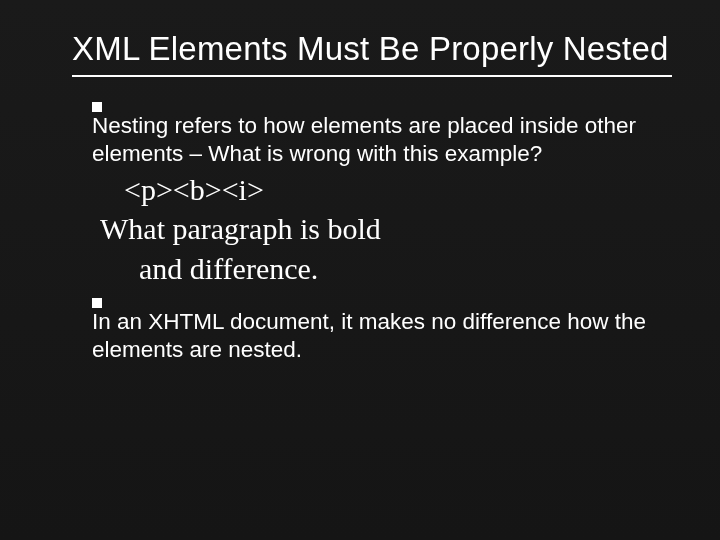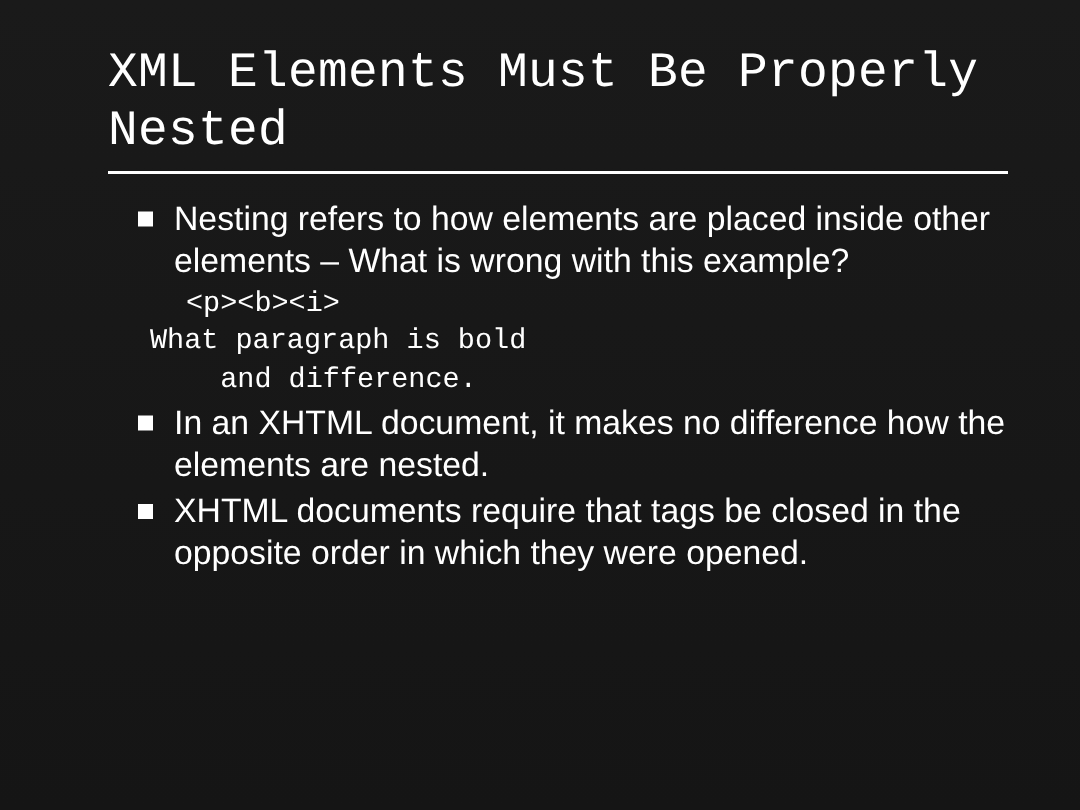--- a/index.html
+++ b/index.html
@@ -20,54 +20,54 @@
     padding: 30px 42px 20px 42px;
   }
   .title {
     font-size: 33px;
     font-weight: 400;
     color: #ffffff;
     line-height: 1.18;
     margin: 0 0 6px 0;
     padding-left: 30px;
     letter-spacing: 0.2px;
-    font-family: Liberation Mono, monospace;
   }
   .title-underline {
     height: 2px;
     background: #ffffff;
     margin: 0 0 16px 30px;
     width: 600px;
   }
   .body {
     padding-left: 24px;
     padding-right: 4px;
   }
   .bullet-item {
     display: flex;
     align-items: flex-start;
     font-size: 22.5px;
     line-height: 1.26;
     color: #ffffff;
     margin: 0 0 2px 0;
     padding-left: 26px;
+    flex-direction: column;
   }
   .bullet-marker {
     flex: none;
     width: 10px;
     height: 10px;
     background: #ffffff;
     margin: 9px 14px 0 0;
   }
   .bullet-text {
     flex: 1;
   }
   .code-block {
-    font-family: Liberation Mono, monospace;
-    font-size: 19px;
+    font-family: Liberation Serif, serif;
+    font-size: 30px;
     line-height: 1.25;
     color: #ffffff;
     padding-left: 58px;
     margin: 0 0 2px 0;
     white-space: pre;
   }
   .code-indent {
     padding-left: 58px;
   }
 </style>
@@ -87,19 +87,15 @@
 
     <div class="code-block">&lt;p&gt;&lt;b&gt;&lt;i&gt;</div>
     <div class="code-block" style="padding-left:34px;">What paragraph is bold</div>
     <div class="code-block code-indent">  and difference.</div>
 
     <div class="bullet-item">
       <span class="bullet-marker"></span>
       <span class="bullet-text">In an XHTML document, it makes no difference how the elements are nested.</span>
     </div>
 
-    <div class="bullet-item">
-      <span class="bullet-marker"></span>
-      <span class="bullet-text">XHTML documents require that tags be closed in the opposite order in which they were opened.</span>
-    </div>
 
   </div>
 </div>
 
 </body></html>

